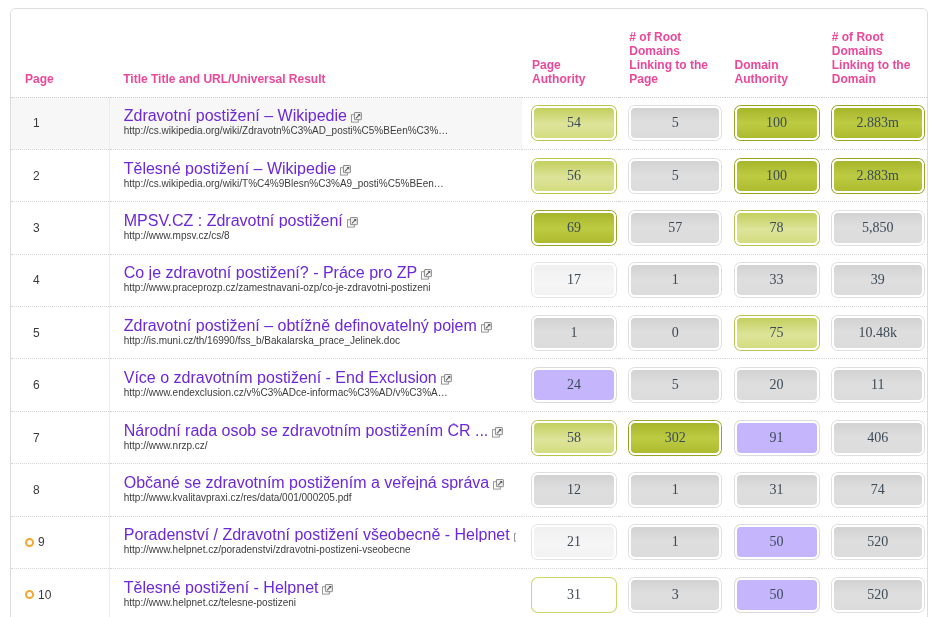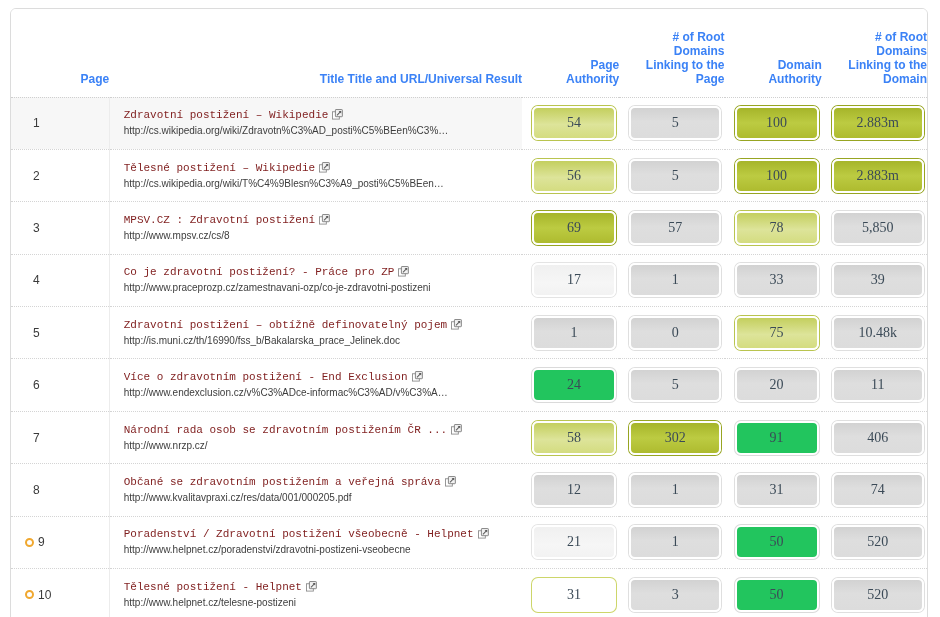--- a/index.html
+++ b/index.html
@@ -38,24 +38,24 @@
 
   table.serp {
     width: 100%;
     border-collapse: collapse;
     table-layout: fixed;
   }
 
   
   thead th {
     vertical-align: bottom;
-    text-align: right;
+    text-align: left;
     font-size: 12px;
     font-weight: bold;
-    color: #3b82f6;
+    color: #ec4899;
     padding: 0 0 11px 0;
     line-height: 14px;
     border-bottom: 1px dotted #cfcfcf;
     background: #ffffff;
   }
   th.h-rank   { width: 98px;  padding-left: 14px; }
   th.h-title  { width: 412px; padding-left: 14px; }
   th.h-metric { width: 97px;  padding-left: 10px; }
   th.h-metric.wide { width: 105px; }
 
@@ -100,26 +100,25 @@
     flex: 0 0 auto;
   }
   .rank-num { display: inline-block; }
   .rank-wrap.no-icon { padding-left: 8px; }
 
   td.c-title {
     padding-left: 14px;
     padding-right: 6px;
   }
   .title-line {
-    font-size: 11px;
-    color: #7f1d1d;
+    font-size: 16px;
+    color: #6d28d9;
     line-height: 15px;
     white-space: nowrap;
     overflow: hidden;
-    font-family: Liberation Mono, monospace;
   }
   .title-line .tlabel { cursor: pointer; }
   .url-line {
     font-size: 10px;
     color: #3d3d3d;
     line-height: 15px;
     white-space: nowrap;
     overflow: hidden;
   }
 
@@ -159,21 +158,21 @@
     background: linear-gradient(to bottom, #d2d2d2 0%, #dedede 45%, #dcdcdc 100%);
     border-color: #ffffff;
     box-shadow: 0 0 0 1px #dfdfdf;
   }
   .badge.gray-light {
     background: linear-gradient(to bottom, #f0f0f0 0%, #f6f6f6 60%, #f2f2f2 100%);
     border-color: #ffffff;
     box-shadow: 0 0 0 1px #e4e4e4;
   }
   .badge.white {
-    background: #22c55e;
+    background: #c4b5fd;
     border-color: #ffffff;
     box-shadow: 0 0 0 1px #dadada;
   }
   .badge.white-green {
     background: #ffffff;
     border-color: #ffffff;
     box-shadow: 0 0 0 1px #cdd66a;
   }
   .badge.green-light {
     background: linear-gradient(to bottom, #c4cf5e 0%, #dde49a 55%, #d4dc80 100%);

